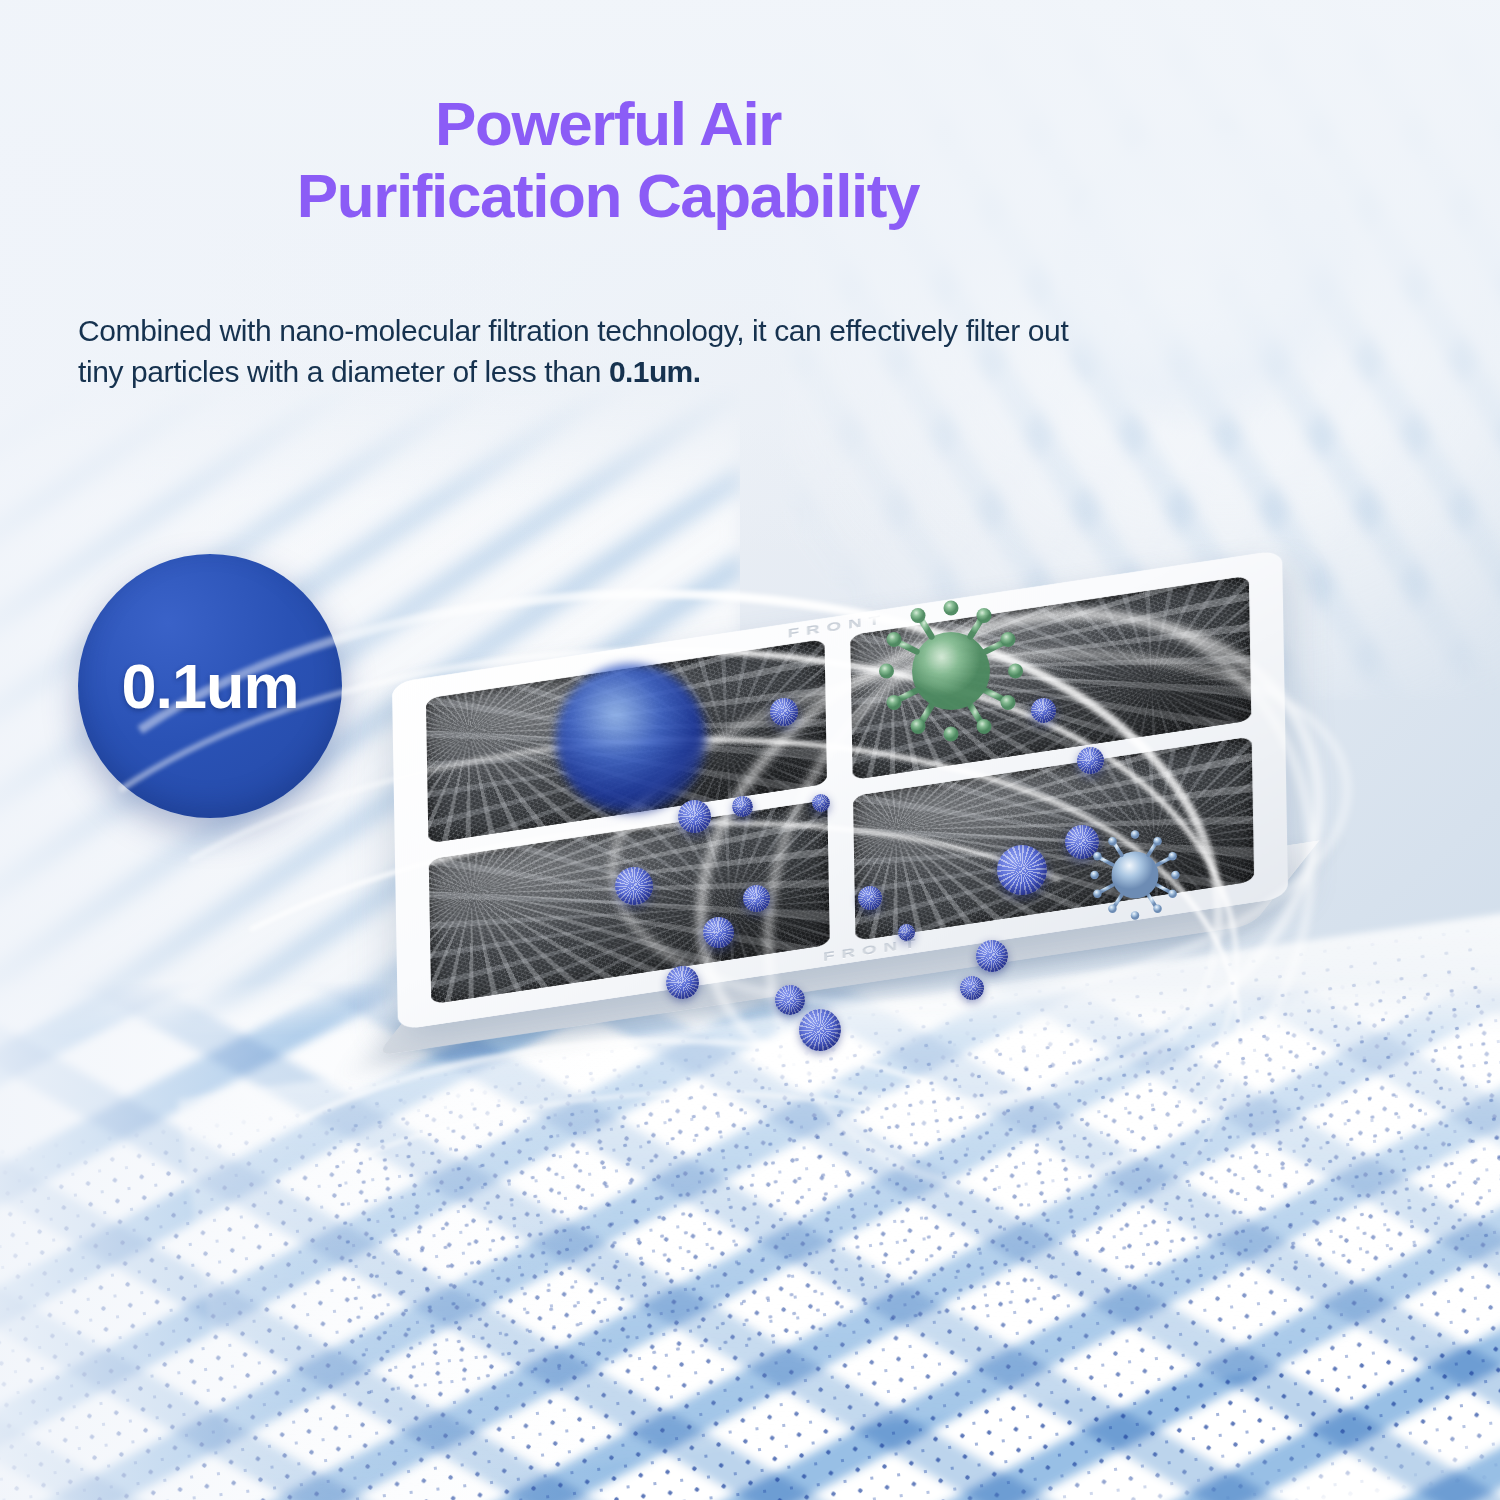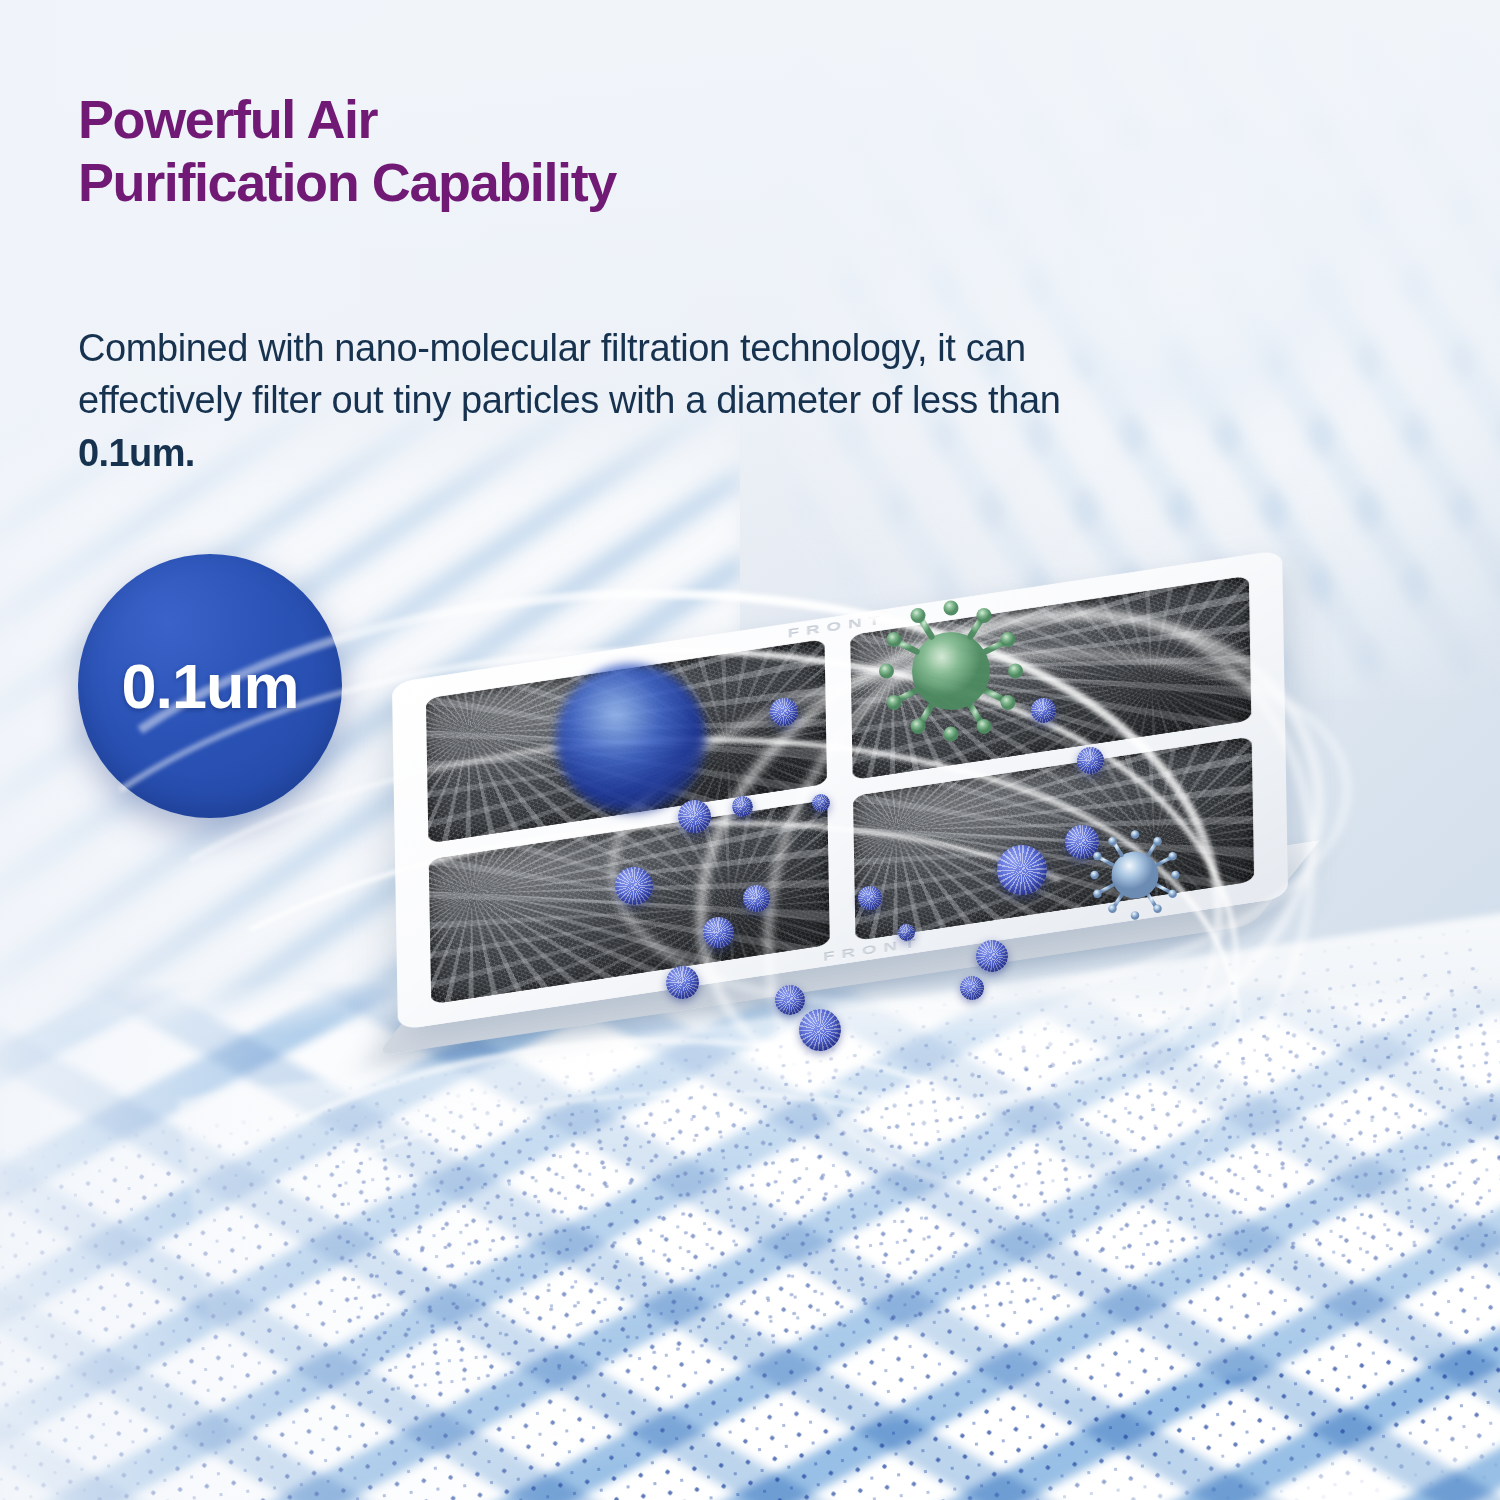--- a/index.html
+++ b/index.html
@@ -83,29 +83,30 @@
     background:linear-gradient(to bottom, rgba(241,245,250,.97) 0%, rgba(238,243,249,.86) 46%, rgba(236,242,249,0) 100%);
   }
   .bg-leftfade{
     position:absolute;left:0;top:0;width:620px;height:1500px;
     background:linear-gradient(to right, rgba(240,244,250,.86) 0%, rgba(240,244,250,.30) 48%, rgba(240,244,250,0) 100%);
   }
 
   
   .headline{
     position:absolute;left:78px;top:88px;width:1060px;
-    color:#701a75;
-    font-size:54px;line-height:1.16;letter-spacing:-1.4px;
+    color:#8b5cf6;
+    font-size:62px;line-height:1.16;letter-spacing:-1.4px;
     font-weight:700;
     white-space:pre-line;
+    text-align:center;
   }
   .subcopy{
-    position:absolute;left:78px;top:322px;width:1010px;
+    position:absolute;left:78px;top:310px;width:1010px;
     color:#16324f;
-    font-size:38px;line-height:1.38;letter-spacing:-.4px;
+    font-size:30px;line-height:1.38;letter-spacing:-.4px;
     font-weight:400;
   }
   .subcopy .emph{font-weight:700;letter-spacing:-.6px;}
 
   
   .badge{
     position:absolute;left:78px;top:554px;width:264px;height:264px;border-radius:50%;
     background:radial-gradient(circle at 34% 26%, #3a62c8 0%, #2a52b5 46%, #2449a6 100%);
     box-shadow:0 14px 34px rgba(26,56,130,.34), inset 0 -10px 26px rgba(14,38,100,.30);
     display:flex;align-items:center;justify-content:center;

